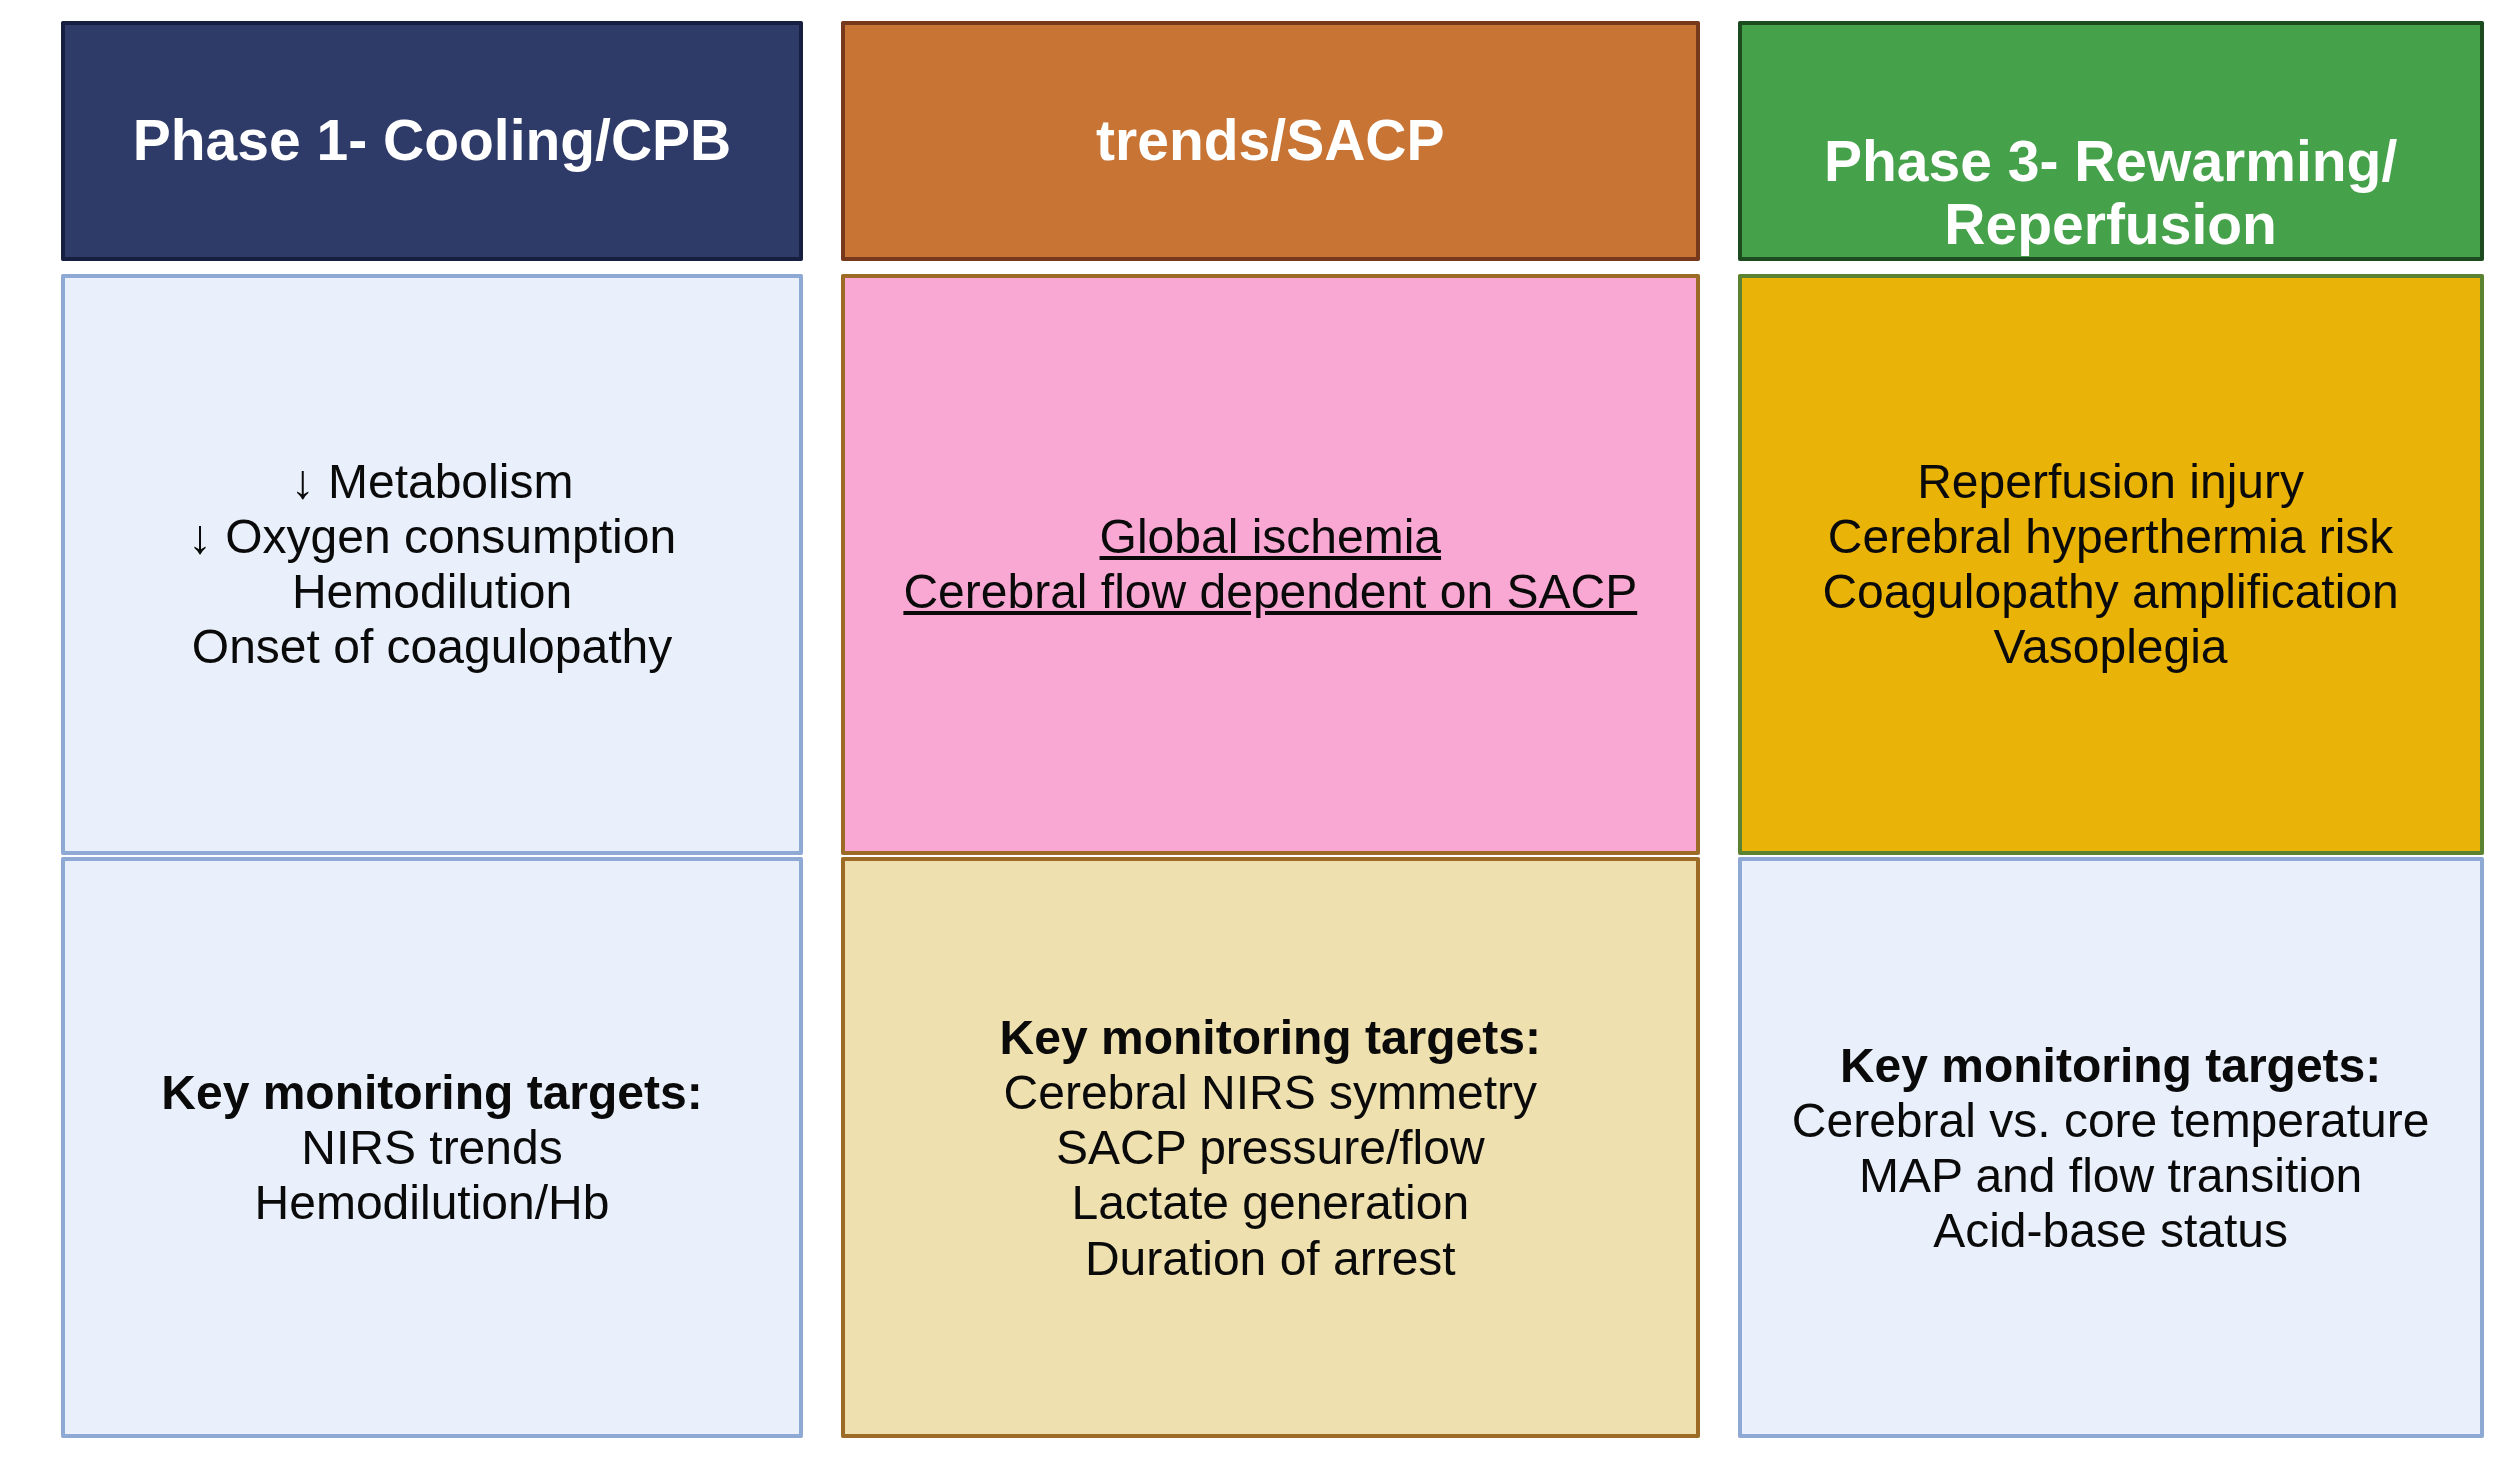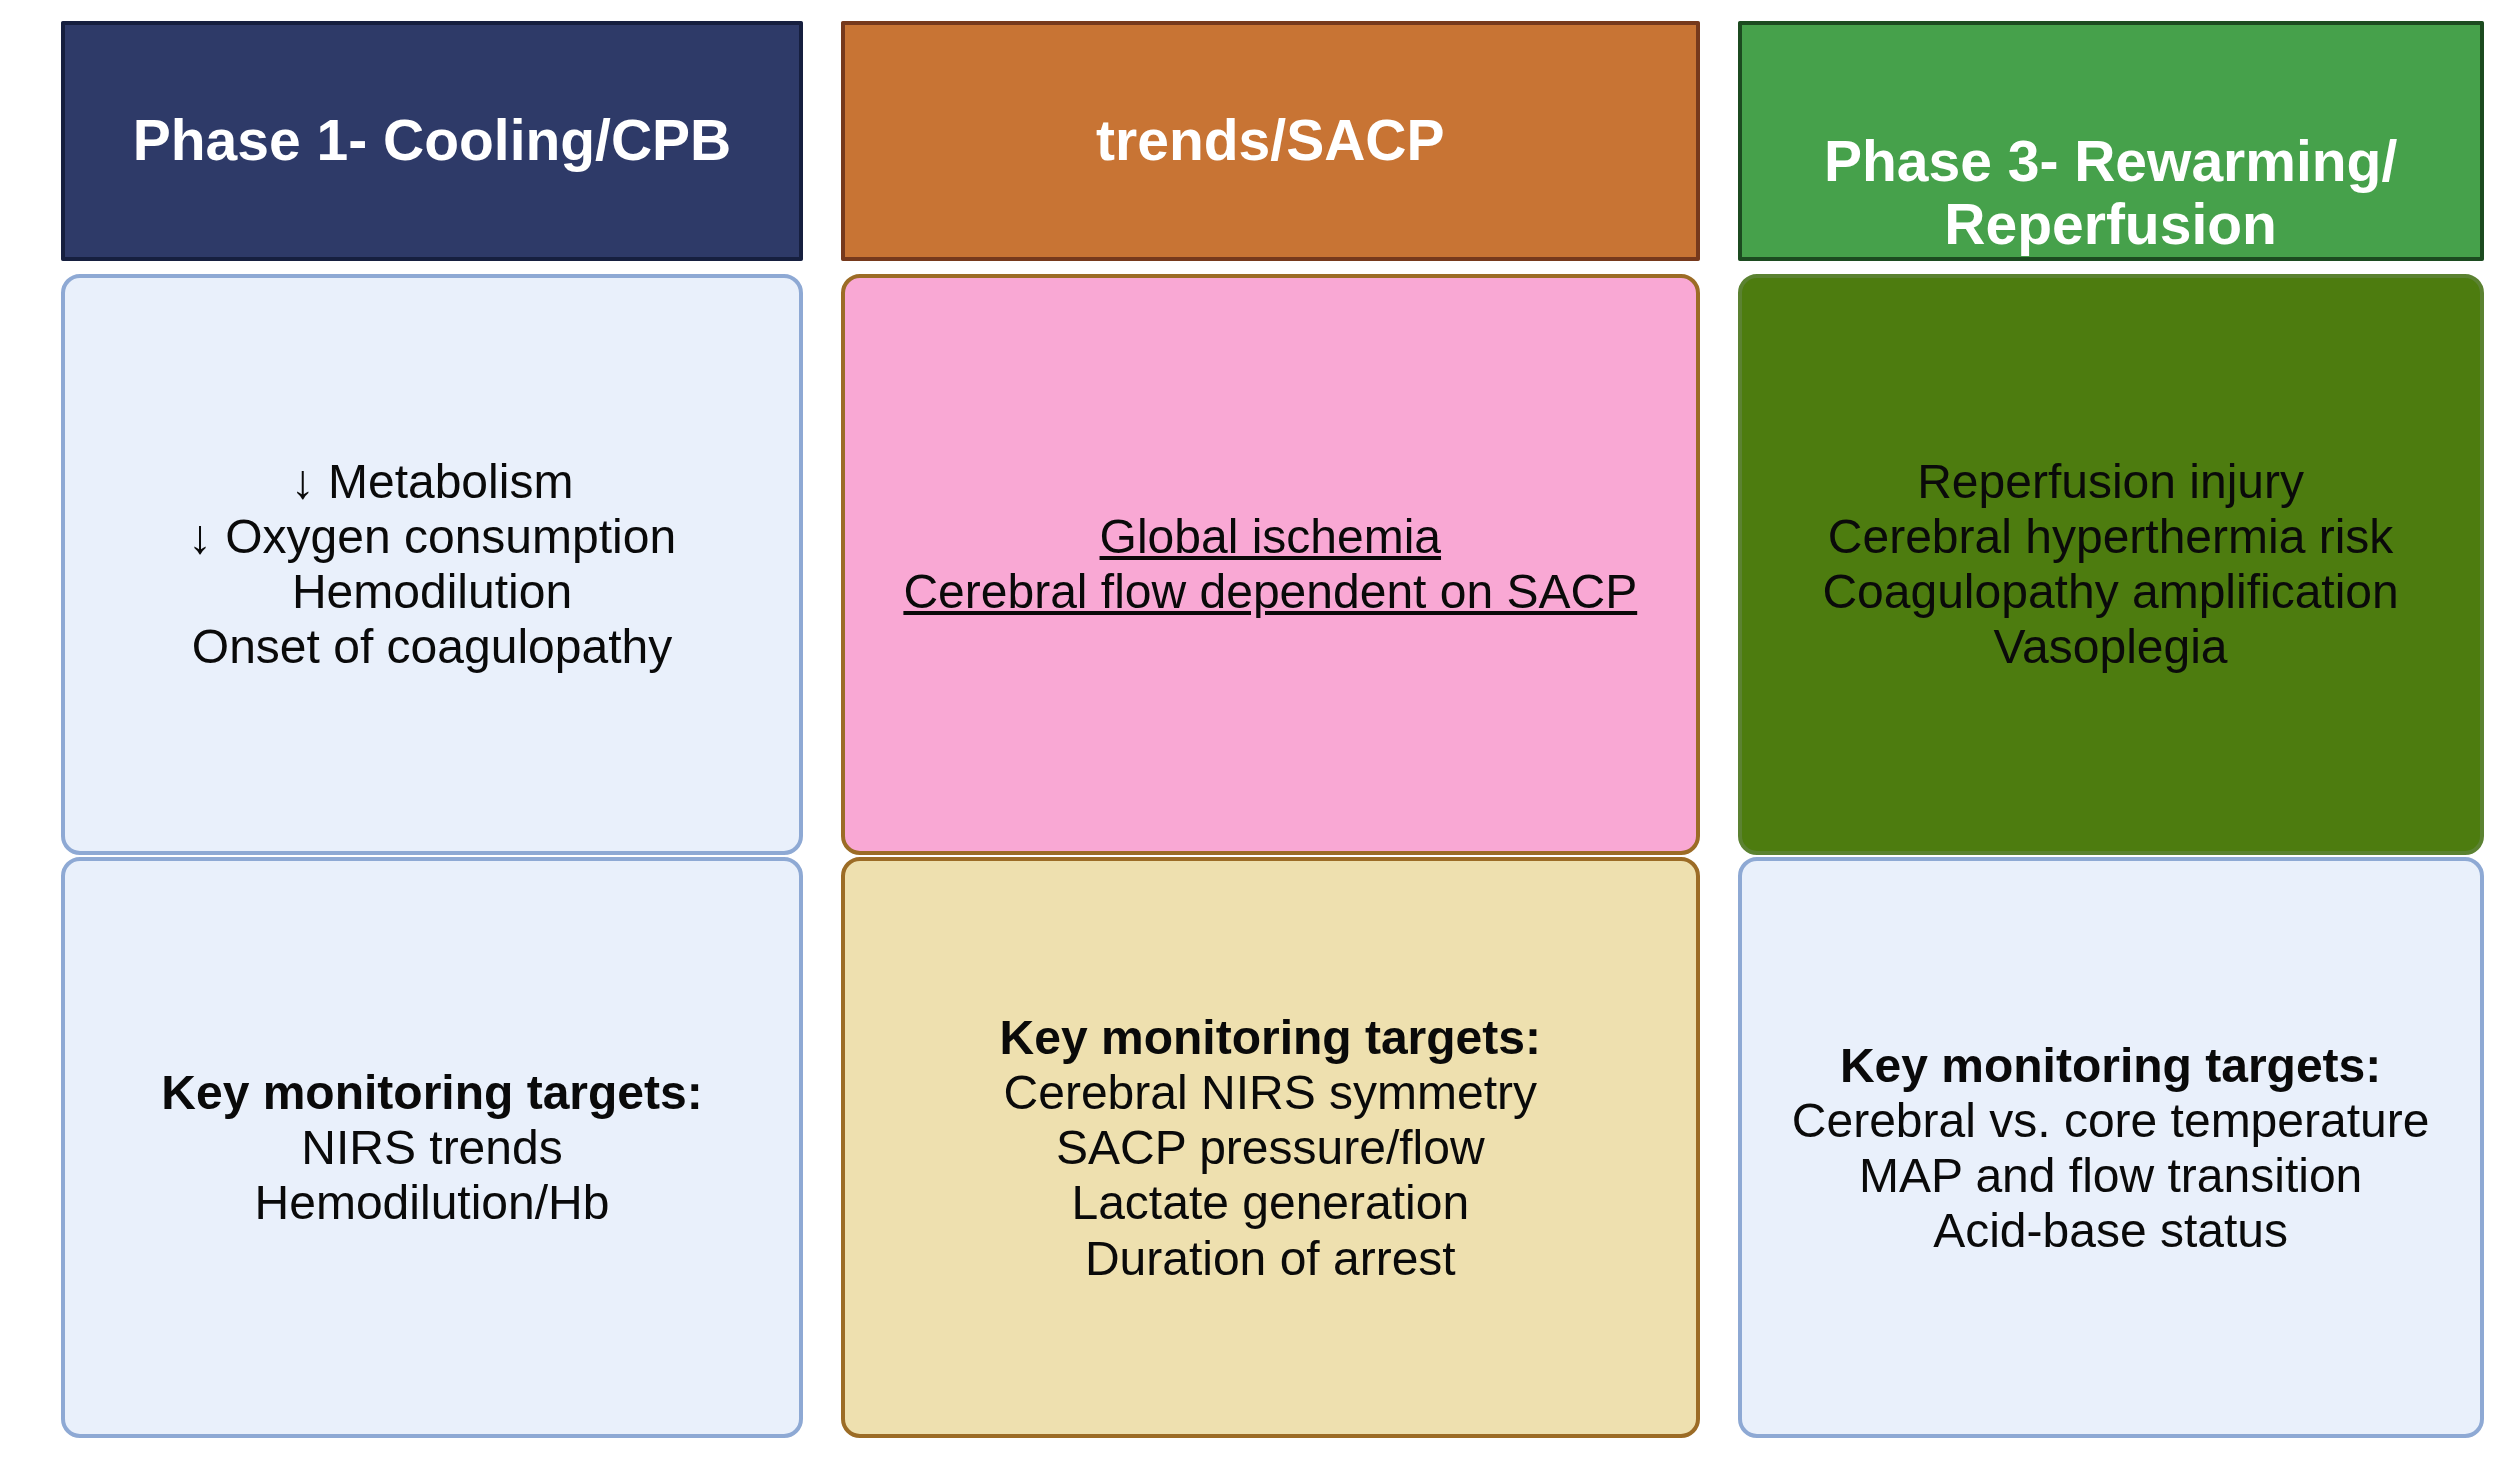--- a/index.html
+++ b/index.html
@@ -34,21 +34,20 @@
     font-weight: bold;
     font-size: 57px;
     line-height: 1.12;
     color: #ffffff;
   }
   .body-cell {
     border-width: 4.4px;
     font-size: 48px;
     line-height: 1.15;
     color: #0a0a0a;
-    border-radius: 19px;
   }
   .line { display: block; }
   .line.bold { font-weight: bold; }
   
   .r1c1 { grid-area: 1 / 1; }
   .r1c2 { grid-area: 1 / 3; }
   .r1c3 { grid-area: 1 / 5; }
   .r2c1 { grid-area: 3 / 1; }
   .r2c2 { grid-area: 3 / 3; }
   .r2c3 { grid-area: 3 / 5; }
@@ -76,21 +75,21 @@
   <div class="cell body-cell r2c1" style="background-color: rgb(233, 240, 251); border-color: rgb(142, 169, 212);">
     <span class="line">↓ Metabolism</span>
     <span class="line">↓ Oxygen consumption</span>
     <span class="line">Hemodilution</span>
     <span class="line">Onset of coagulopathy</span>
   </div>
   <div class="cell body-cell r2c2" style="background-color: #f9a8d4; border-color: rgb(156, 108, 38); text-decoration: underline;">
     <span class="line">Global ischemia</span>
     <span class="line">Cerebral flow dependent on SACP</span>
   </div>
-  <div class="cell body-cell r2c3" style="background-color: #4d7c0f; border-color: rgb(91, 130, 49);">
+  <div class="cell body-cell r2c3" style="background-color: #eab308; border-color: rgb(91, 130, 49);">
     <span class="line">Reperfusion injury</span>
     <span class="line">Cerebral hyperthermia risk</span>
     <span class="line">Coagulopathy amplification</span>
     <span class="line">Vasoplegia</span>
   </div>
 
   <div class="cell body-cell r3c1" style="background-color: rgb(233, 240, 251); border-color: rgb(142, 169, 212);">
     <span class="line bold">Key monitoring targets:</span>
     <span class="line">NIRS trends</span>
     <span class="line">Hemodilution/Hb</span>

